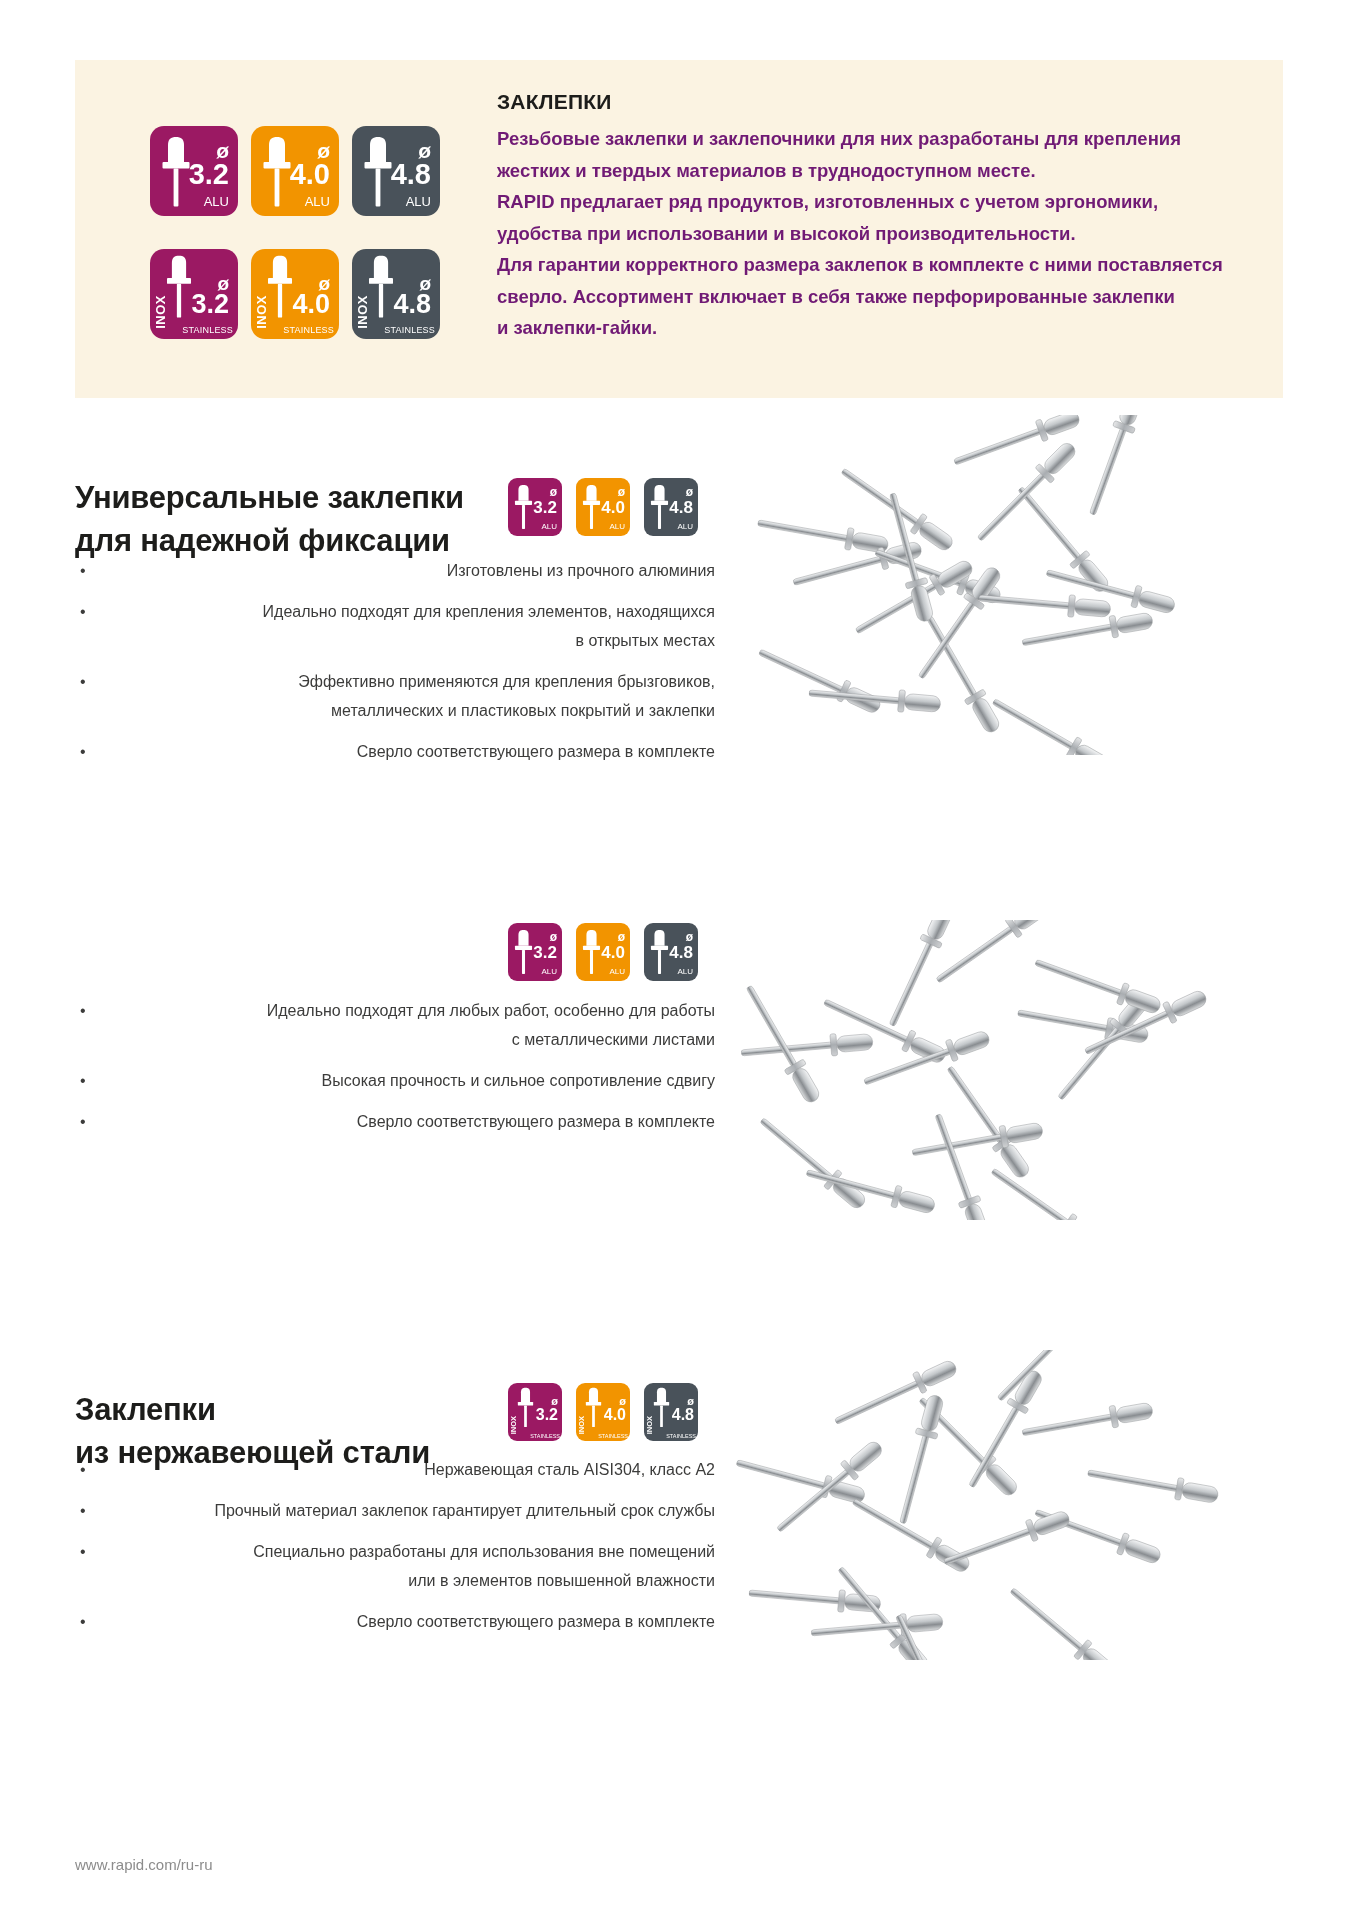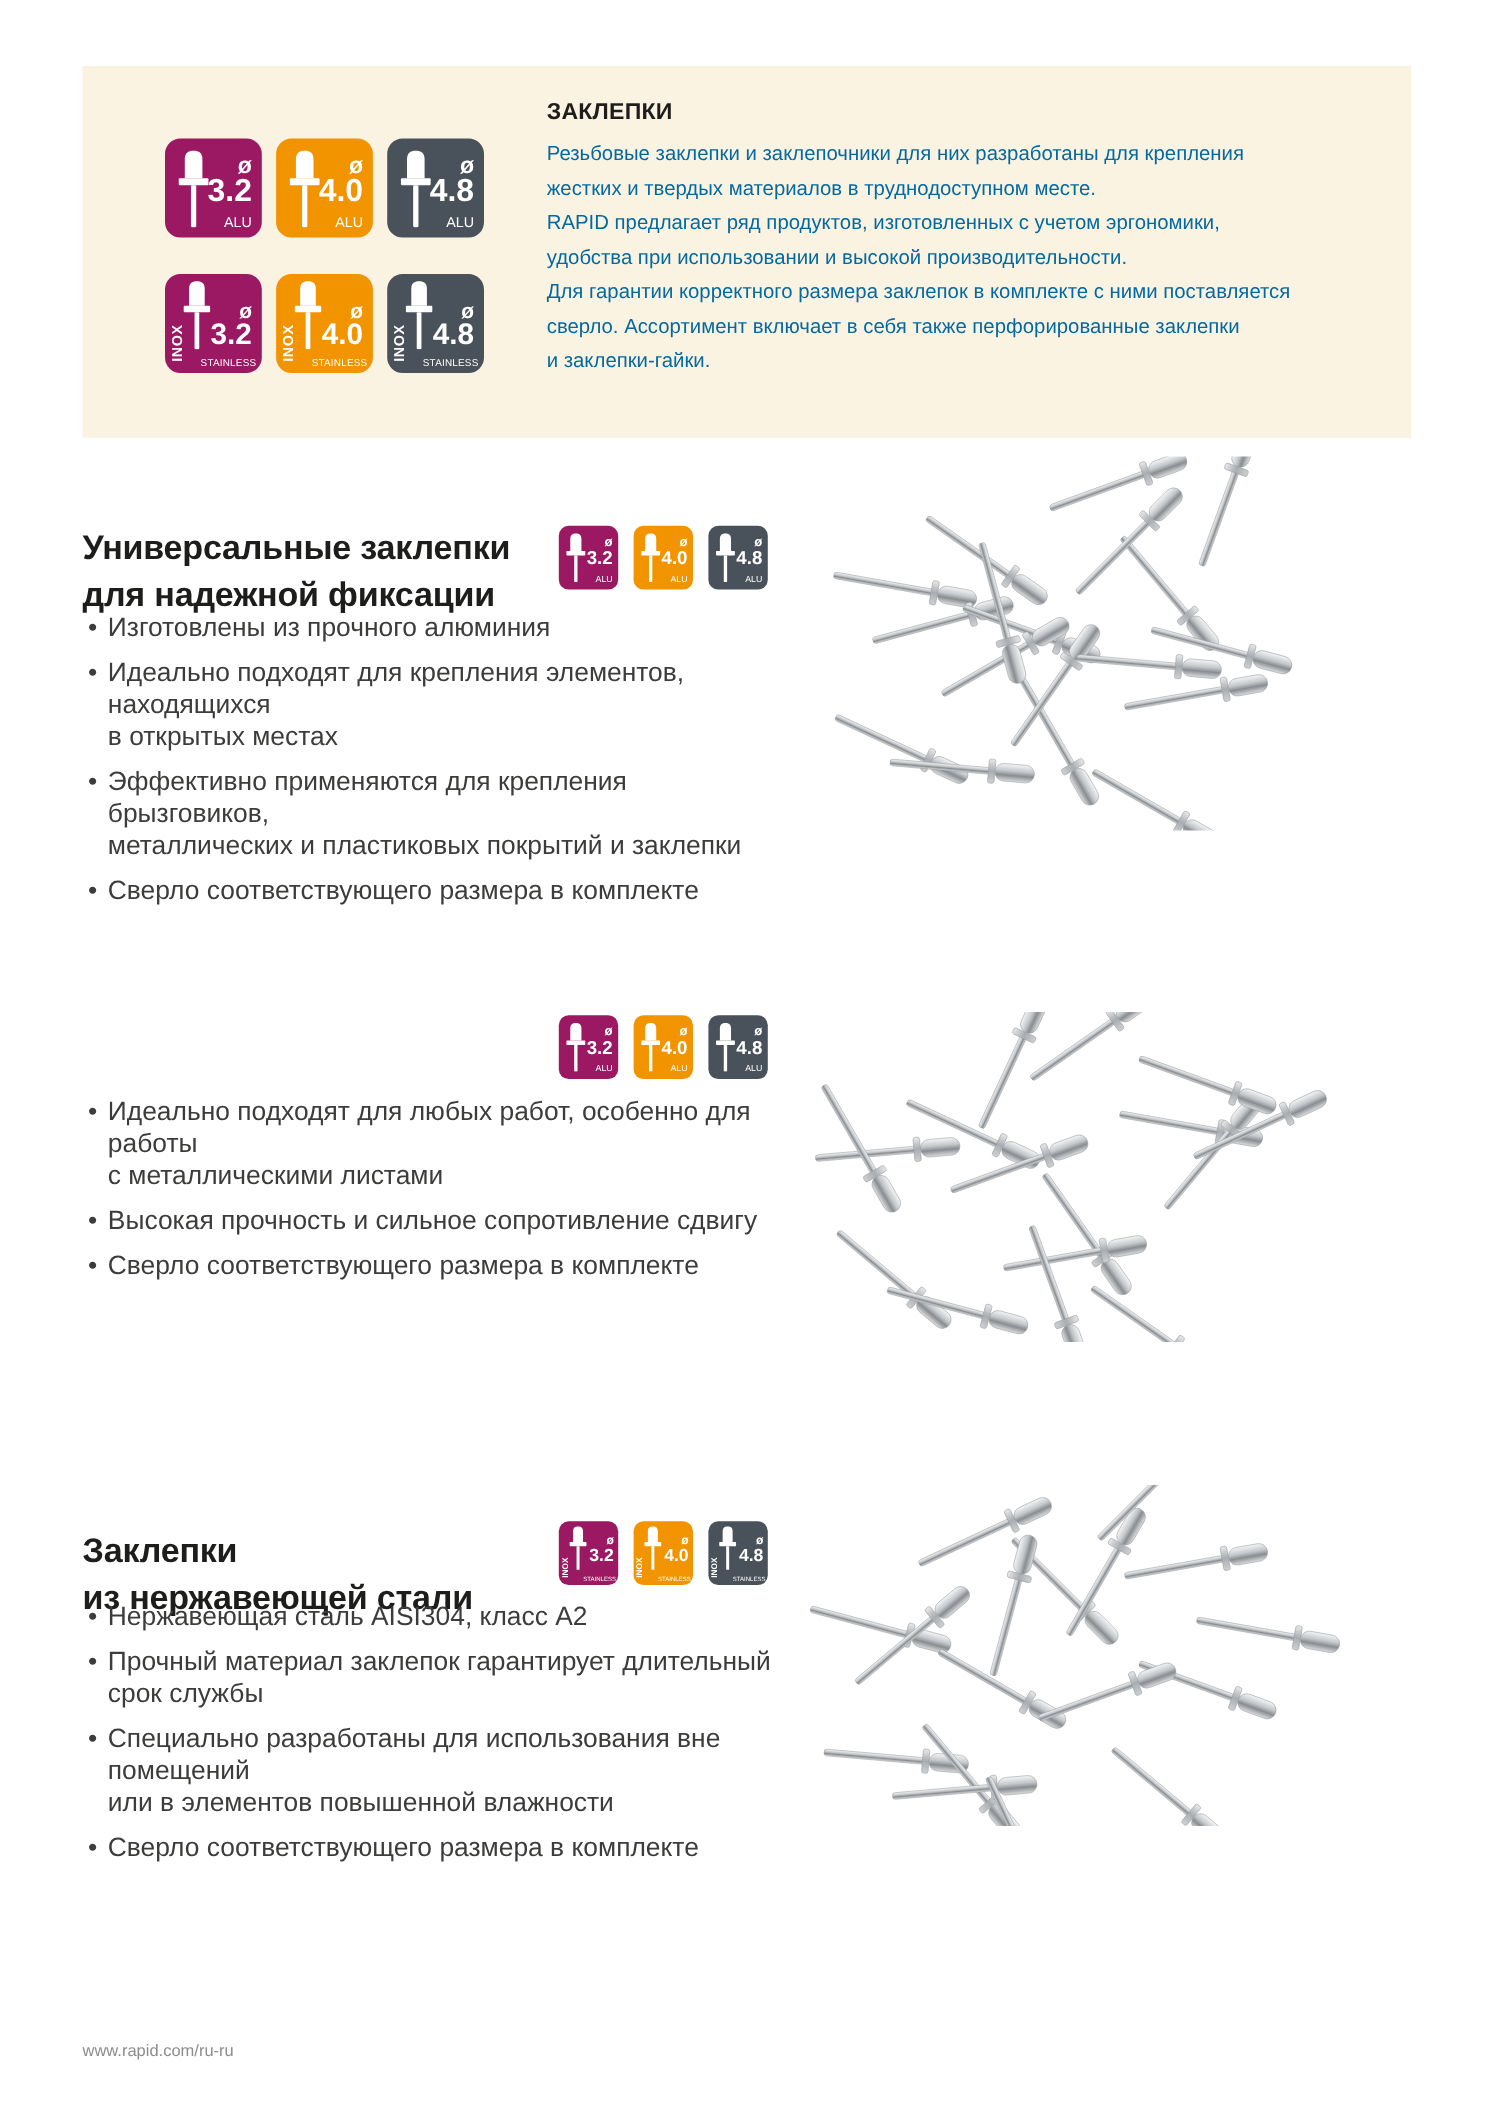--- a/index.html
+++ b/index.html
@@ -6,21 +6,21 @@
   .page {
     position:relative; width:1357px; height:1920px; background:#ffffff;
     font-family:"Liberation Sans", sans-serif; overflow:hidden;
   }
 
   
   .header-block { position:absolute; left:75px; top:60px; width:1208px; height:338px; background:#FBF3E2; }
   .badges-grid { position:absolute; left:75px; top:66px; width:292px; height:214px; }
   .header-text { position:absolute; left:422px; top:30px; width:790px; }
   .header-title { font-size:21px; font-weight:bold; color:#1d1d1b; letter-spacing:0.2px; }
-  .header-para { margin-top:9px; font-size:18.5px; line-height:31.5px; color:#0369a1; white-space:pre-line; }
+  .header-para { margin-top:9px; font-size:18.5px; line-height:31.5px; color:#701a75; white-space:pre-line;font-weight:bold; }
 
   
   .badge { position:absolute; color:#fff; }
   .badge .rv { position:absolute; }
   .badge .dia, .badge .size, .badge .lbl { position:absolute; line-height:1; text-align:right; }
 
   .badge.big { width:88px; height:90px; border-radius:14px; }
   .big .rv  { left:11px; top:9px;  width:30px; height:72px; }
   .big .dia { right:9px; top:14px; font-size:21px; font-weight:bold; }
   .big .size{ right:9px; top:34px; font-size:29px; font-weight:bold; }
@@ -43,21 +43,21 @@
   .badge.sm.sx .rv  { left:9px; top:3px; width:17px; height:42px; }
   .badge.sm.sx .inox{ left:2px; bottom:7px; font-size:7.5px; }
   .badge.sm.sx .dia { right:4px; top:13px; font-size:11px; }
   .badge.sm.sx .size{ right:4px; top:24px; font-size:16px; }
   .badge.sm.sx .lbl { right:2px; bottom:2px; font-size:5.5px; }
 
   .badge-row { position:absolute; display:flex; gap:14px; }
 
   
   .section-title { position:absolute; font-size:31px; line-height:43px; font-weight:bold; color:#1d1d1b; white-space:pre-line; letter-spacing:-0.2px; }
-  .bullets { position:absolute; list-style:none; margin:0; padding:0; font-size:24px; color:#3c3c3b; width:640px; }
+  .bullets { position:absolute; list-style:none; margin:0; padding:0; font-size:16px; color:#3c3c3b; width:640px;text-align:right; }
   .bullets li { position:relative; padding-left:23px; margin-bottom:12px; line-height:29px; }
   .bullets li::before { content:"•"; position:absolute; left:5px; top:0; color:#3c3c3b; }
   .bullet-text { white-space:pre-line; }
 
   .photo { position:absolute; }
 
   
   .footer { position:absolute; left:75px; top:1856px; font-size:15px; color:#8c8c8c; text-decoration:none; }
 </style>
 </head>

